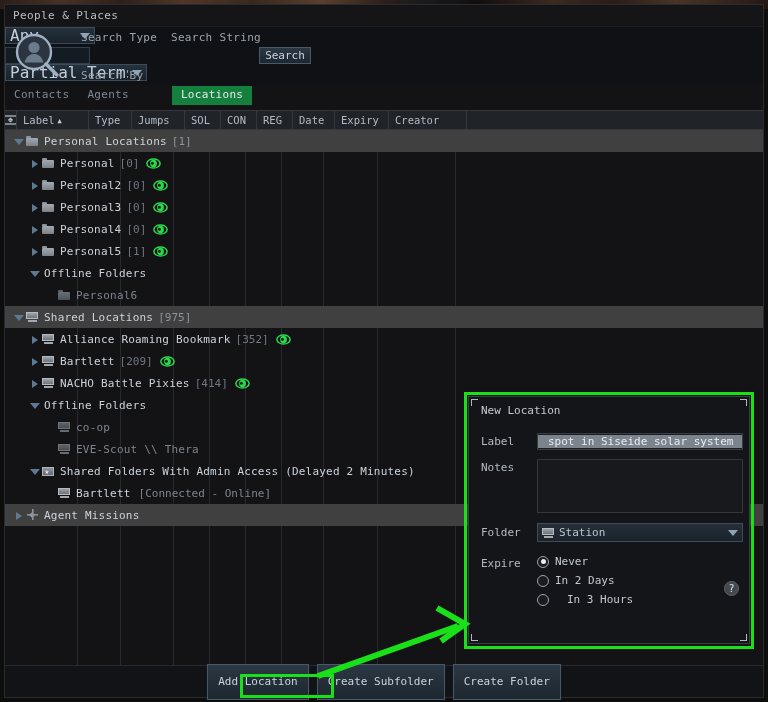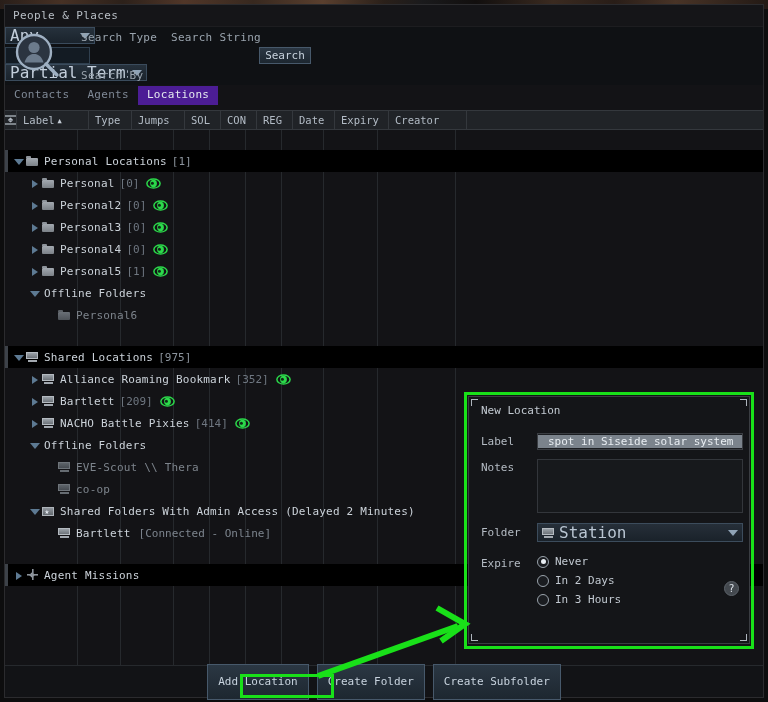--- a/index.html
+++ b/index.html
@@ -70,21 +70,21 @@
 
   
   .tabs {
     position: absolute; left: 0; top: 80px; width: 758px; height: 20px;
     display: flex; align-items: flex-end;
   }
   .tab {
     font-size: 11px; color: #7f8996; padding: 2px 9px 4px 9px;
     cursor: pointer; letter-spacing: .3px;
   }
-  .tab.active { color: #e4e9ef; background: #4c1d95; }
+  .tab.active { color: #e4e9ef; background: #15803d; margin-left: 34px; }
 
   
   .colhdr {
     position: absolute; left: 0; top: 105px; width: 758px; height: 20px;
     background: #202327; border-top: 1px solid #34383d; border-bottom: 1px solid #34383d;
     display: flex; align-items: center;
   }
   .colcell {
     font-size: 10.5px; color: #b3bcc6; height: 20px; line-height: 20px;
     border-right: 1px solid #34383d; padding-left: 6px; white-space: nowrap;
@@ -97,21 +97,21 @@
   
   .tree {
     position: absolute; left: 0; top: 125px; width: 758px; height: 545px;
     overflow: hidden; background: #131316;
   }
   .vgrid { position: absolute; top: 0; bottom: 0; width: 1px; background: #26292d; }
   .row {
     position: relative; height: 22px; display: flex; align-items: center;
     font-size: 11px; color: #ccd3da; white-space: nowrap;
   }
-  .row.band { background: #000000; margin-top: 20px; }
+  .row.band { background: #404040; }
   .row.band::before{
     content:''; position:absolute; left:0; top:0; bottom:0; width:3px; background:#3d4249;
   }
   .twisty {
     width: 11px; height: 11px; display: inline-block; position: relative; flex: 0 0 11px;
   }
   .twisty.closed::after {
     content:''; position:absolute; left:3px; top:2px;
     border-top:4px solid transparent; border-bottom:4px solid transparent;
     border-left:6px solid #5d7a93;
@@ -223,21 +223,21 @@
   .notes {
     position:absolute; left:68px; top:62px; width:206px; height:54px;
     background:#17191c; border:1px solid #33363b;
   }
   .folderdd {
     position:absolute; left:68px; top:126px; width:206px; height:19px;
     display:flex; align-items:center; padding:0 4px;
     background:linear-gradient(180deg,#262f39 0%,#1a222a 100%);
     border:1px solid #3c4c5c;
   }
-  .folderdd .ddlabel { color:#b9c5d2; font-size:16px; margin-left:4px; flex:1; }
+  .folderdd .ddlabel { color:#b9c5d2; font-size:11px; margin-left:4px; flex:1; }
   .radiorow { position:absolute; left:68px; display:flex; align-items:center; font-size:11px; color:#c2c9d1; }
   .radio {
     width:12px; height:12px; border-radius:50%;
     border:1.5px solid #9aa3ac; background:#1a1c20; margin-right:6px;
     display:flex; align-items:center; justify-content:center; flex:0 0 12px;
   }
   .radio.on::after {
     content:''; width:5px; height:5px; border-radius:50%; background:#e9eef3;
   }
   .helpbtn {
@@ -481,27 +481,27 @@
           <div class="row">
             <span style="width: 24px; flex: 0 0 auto;"></span>
             <span class="twisty open"></span>
             <span style="width: 4px; flex: 0 0 4px;"></span>
             <span class="rowlabel">Offline Folders</span>
           </div>
           <div class="row">
             <span style="width: 40px; flex: 0 0 auto;"></span>
             <span class="twisty none"></span>
             <span class="ico screendim"></span>
-            <span class="rowlabel dim">EVE-Scout \\ Thera</span>
+            <span class="rowlabel dim">co-op</span>
           </div>
           <div class="row">
             <span style="width: 40px; flex: 0 0 auto;"></span>
             <span class="twisty none"></span>
             <span class="ico screendim"></span>
-            <span class="rowlabel dim">co-op</span>
+            <span class="rowlabel dim">EVE-Scout \\ Thera</span>
           </div>
           <div class="row">
             <span style="width: 24px; flex: 0 0 auto;"></span>
             <span class="twisty open"></span>
             <span class="ico adminfolder"></span>
             <span class="rowlabel">Shared Folders With Admin Access (Delayed 2 Minutes)</span>
           </div>
           <div class="row">
             <span style="width: 40px; flex: 0 0 auto;"></span>
             <span class="twisty none"></span>
@@ -516,24 +516,24 @@
             <span class="rowlabel">Agent Missions</span>
           </div>
         </div>
     </div>
 
     <div class="bottombar" id="bottombar">
         <div class="btn">
           <span>Add Location</span>
         </div>
         <div class="btn">
+          <span>Create Subfolder</span>
+        </div>
+        <div class="btn">
           <span>Create Folder</span>
-        </div>
-        <div class="btn">
-          <span>Create Subfolder</span>
         </div>
       </div>
   </div>
 
   <div class="dialog">
     <div class="dlg-corner tl"></div>
     <div class="dlg-corner tr"></div>
     <div class="dlg-corner bl"></div>
     <div class="dlg-corner br"></div>
 
@@ -560,21 +560,21 @@
     <div class="dlg-lbl" style="left:12px; top:160px;">Expire</div>
     <div id="expire-options">
         <div class="radiorow" style="top: 158px;">
           <span class="radio on"></span>
           <span>Never</span>
         </div>
         <div class="radiorow" style="top: 177px; justify-content: space-between;">
           <span class="radio"></span>
           <span>In 2 Days</span>
         </div>
-        <div class="radiorow" style="top: 196px;">
+        <div class="radiorow" style="top: 196px; gap: 12px;">
           <span class="radio"></span>
           <span>In 3 Hours</span>
         </div>
       </div>
 
     <div class="helpbtn">
       <span>?</span>
     </div>
 
   </div>

